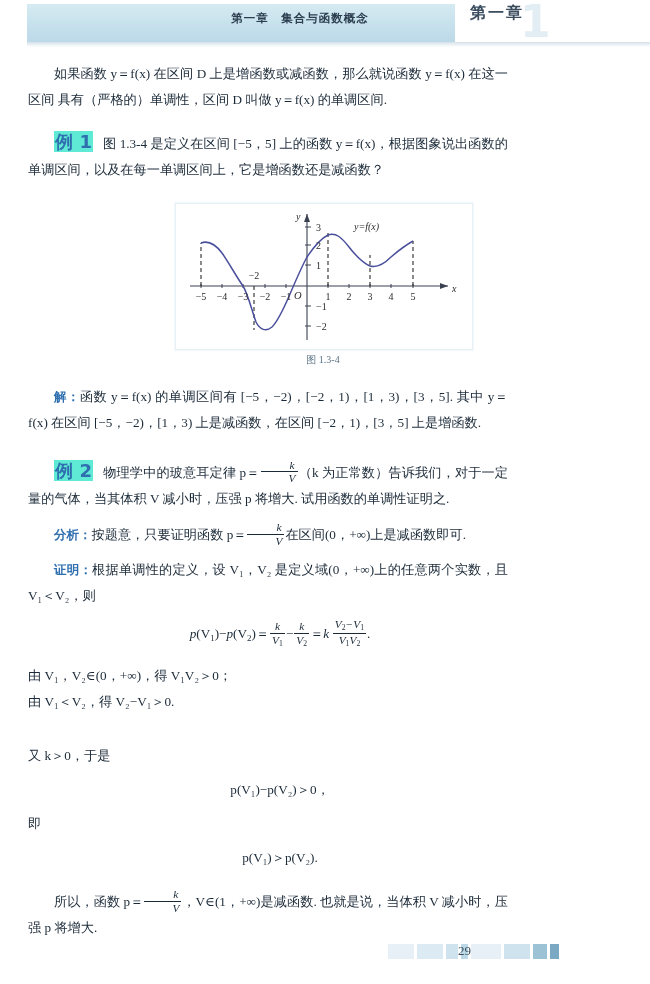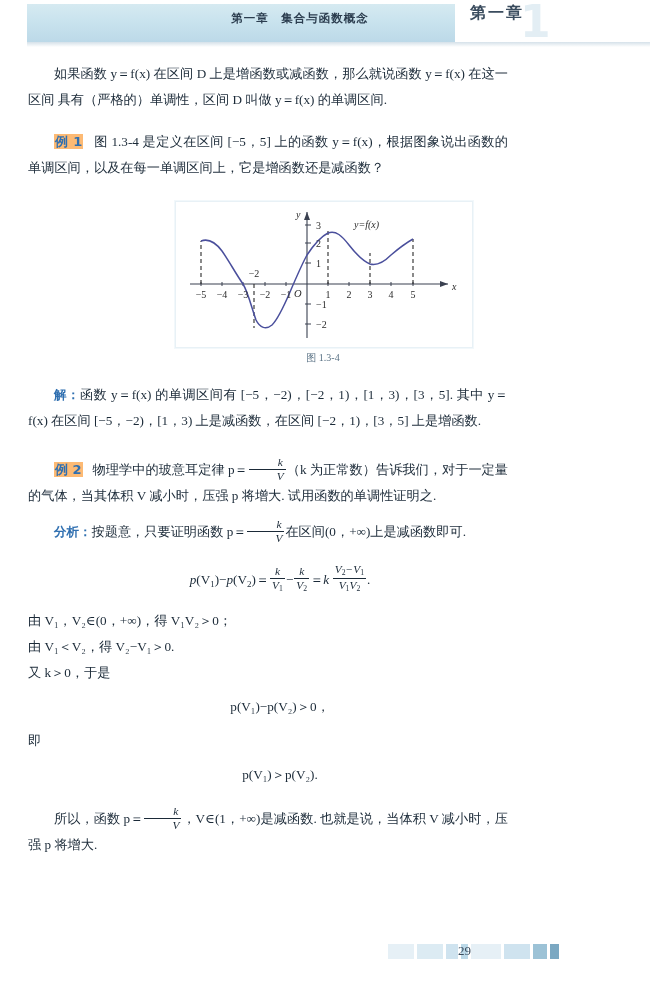--- a/index.html
+++ b/index.html
@@ -97,22 +97,22 @@
   .label-blue {
     color: #2f6fb0;
     font-weight: bold;
     font-family: "DejaVu Sans", "Liberation Sans", sans-serif;
     font-size: 12.5px;
   }
   .label-ex {
     color: #2f6fb0;
     font-weight: bold;
     font-family: "DejaVu Sans", "Liberation Sans", sans-serif;
-    font-size: 13px;
-    background: #fdba74;
+    font-size: 18px;
+    background: #5eead4;
     padding: 0 1px;
   }
 
   .m { font-family: "Liberation Serif", "DejaVu Serif", serif; font-style: italic; }
   .mr { font-family: "Liberation Serif", "DejaVu Serif", serif; font-style: normal; }
   .sub { font-size: 0.68em; vertical-align: -0.28em; font-style: normal; }
 
   
   .frac {
     display: inline-block;
@@ -314,28 +314,31 @@
   </div>
 
   <div class="gap-sm"></div>
 
   <div class="para indent">
     <span class="label-blue">分析：</span><span>按题意，只要证明函数 p＝</span><span class="frac"><span class="num">k</span><span class="den">V</span></span><span>在区间(0，+∞)上是减函数即可.</span>
   </div>
 
   <div class="gap-sm"></div>
 
+  <div class="para indent">
+    <span class="label-blue">证明：</span><span>根据单调性的定义，设 V₁，V₂ 是定义域(0，+∞)上的任意两个实数，且 V₁＜V₂，则</span>
+  </div>
 
   <div class="eq eq-tall">
     <span class="m">p</span>(<span class="mr" style="font-style:normal">V</span><span class="sub">1</span>)<span class="mr">−</span><span class="m">p</span>(<span class="mr">V</span><span class="sub">2</span>)＝<span class="frac"><span class="num">k</span><span class="den">V<span class="sub">1</span></span></span>−<span class="frac"><span class="num">k</span><span class="den">V<span class="sub">2</span></span></span>＝<span class="m">k</span> <span class="frac"><span class="num">V<span class="sub">2</span>−V<span class="sub">1</span></span><span class="den">V<span class="sub">1</span>V<span class="sub">2</span></span></span>.
   </div>
 
   <div class="para" style="text-indent:0;">由 V₁，V₂∈(0，+∞)，得 V₁V₂＞0；</div>
   <div class="para" style="text-indent:0;">由 V₁＜V₂，得 V₂−V₁＞0.</div>
-  <div class="para" style="text-indent:0;">又 k＞0，于是</div>
+  <div class="para" style="text-indent:0;margin-top:28px;">又 k＞0，于是</div>
 
   <div class="eq">p(V₁)−p(V₂)＞0，</div>
 
   <div class="para" style="text-indent:0;">即</div>
 
   <div class="eq">p(V₁)＞p(V₂).</div>
 
   <div class="gap-sm"></div>
 
   <div class="para indent">

